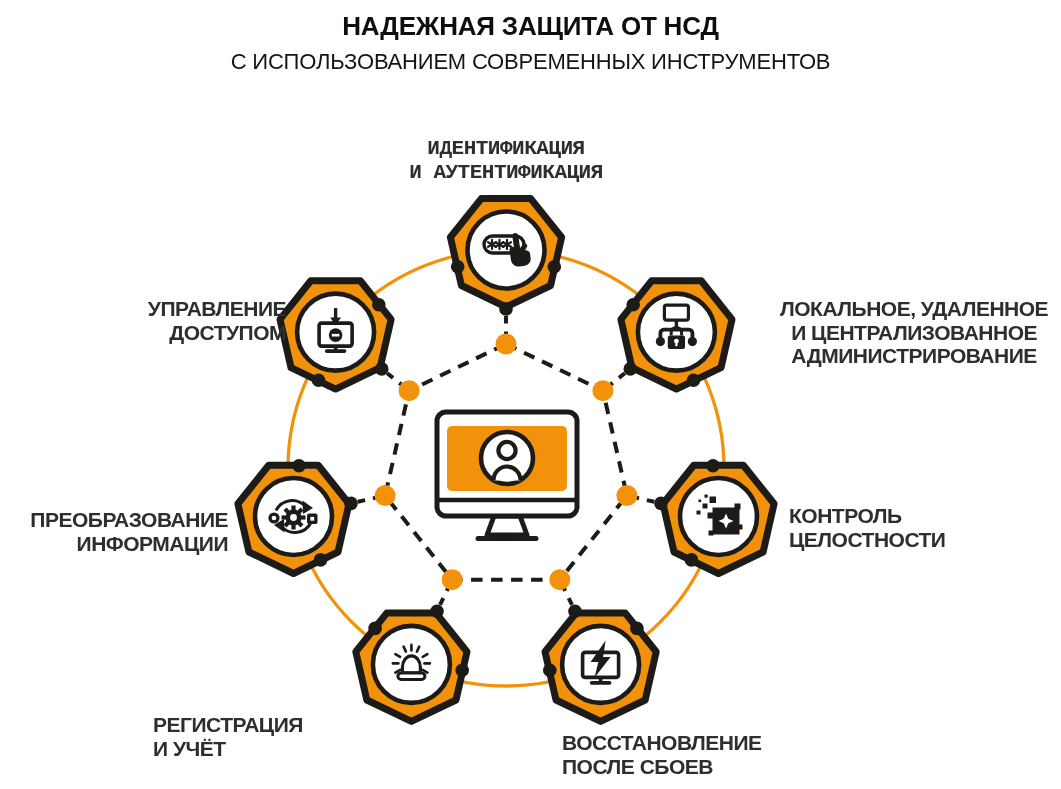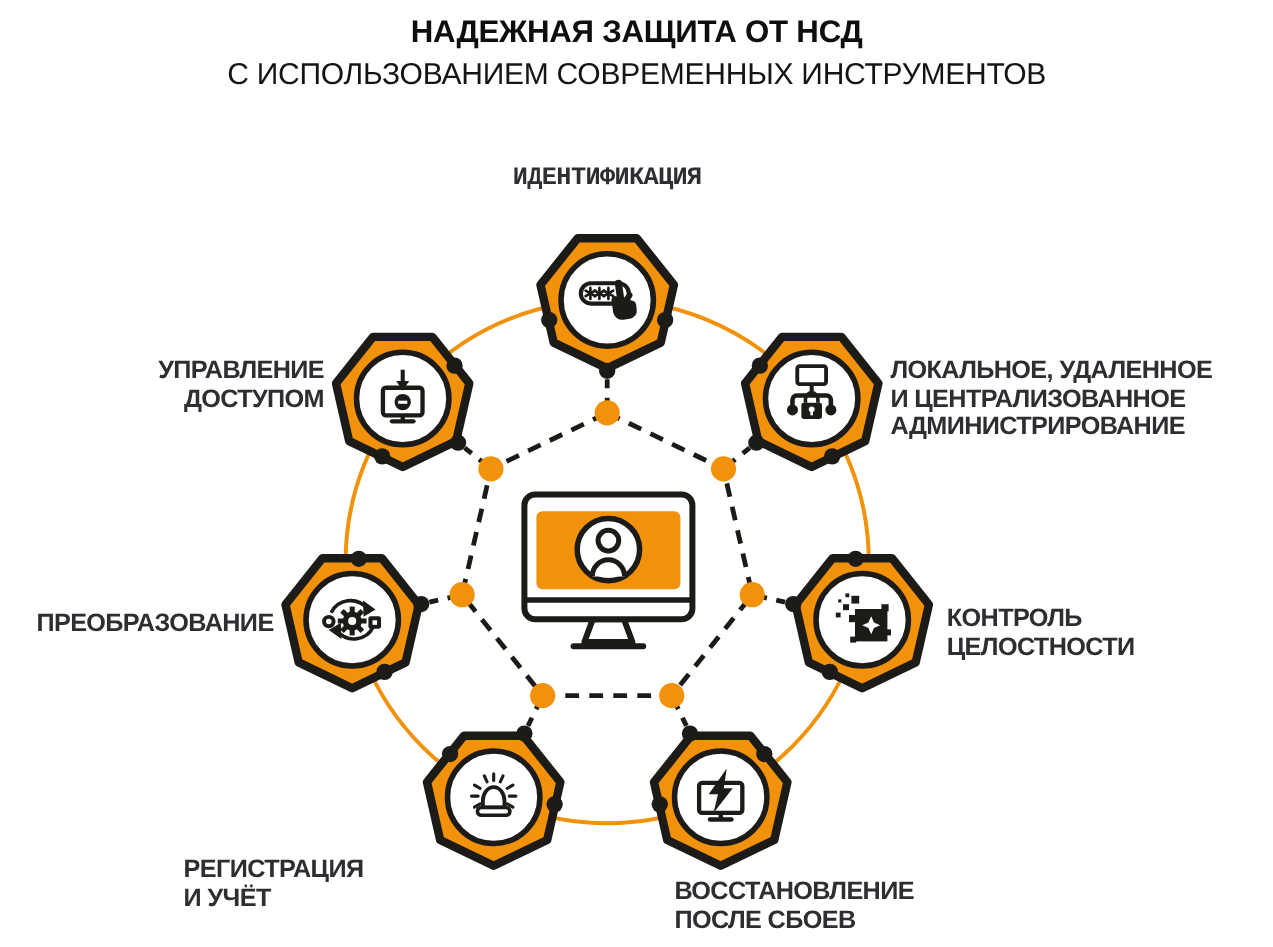--- a/index.html
+++ b/index.html
@@ -2,30 +2,30 @@
 <html><head>
 <meta charset="utf-8">
 <style>
   html,body{margin:0;padding:0;background:#ffffff;}
   .stage{
     position:relative;width:1061px;height:789px;background:#ffffff;overflow:hidden;
     font-family:"Liberation Sans", sans-serif;
   }
   .titlebox{position:absolute;top:11px;left:0;width:100%;text-align:center;color:#0e0e0e;}
   .t1{font-size:26px;font-weight:700;letter-spacing:-0.2px;line-height:30px;}
-  .t2{font-size:25px;font-weight:400;letter-spacing:-0.2px;line-height:30px;margin-top:6px;color:#141414;}
+  .t2{font-size:22px;font-weight:400;letter-spacing:-0.2px;line-height:30px;margin-top:6px;color:#141414;}
   svg.diagram{position:absolute;left:0;top:0;}
   .lbl{position:absolute;font-weight:700;font-size:21px;line-height:23.5px;letter-spacing:-0.5px;color:#2d2e31;white-space:nowrap;}
   .lbl-identification{left:346px;top:137px;width:320px;text-align:center;font-family:Liberation Mono, monospace;}
-  .lbl-administration{left:742px;top:297px;text-align:left;}
+  .lbl-administration{left:780px;top:297px;text-align:center;}
   .lbl-integrity{left:789px;top:504px;text-align:left;}
   .lbl-recovery{left:562px;top:731px;text-align:left;}
   .lbl-registration{left:153px;top:713px;width:300px;}
   .lbl-transformation{left:0px;top:508px;width:228px;text-align:right;}
-  .lbl-access{left:0px;top:297px;width:270px;text-align:right;}
+  .lbl-access{left:0px;top:297px;width:270px;text-align:right;padding-left:16px;}
 </style>
 </head>
 <body>
 
 <div class="stage">
 
   <div class="titlebox">
     <div class="t1">НАДЕЖНАЯ ЗАЩИТА ОТ НСД</div>
     <div class="t2">С ИСПОЛЬЗОВАНИЕМ СОВРЕМЕННЫХ ИНСТРУМЕНТОВ</div>
   </div>
@@ -194,39 +194,41 @@
       <line x1="0" y1="-24" x2="0" y2="-13.5" stroke="#1D1B18" stroke-width="3.4"></line>
       <path fill="#1D1B18" d="M-5.4,-14.5 L5.4,-14.5 L0,-6.5 Z"></path>
       <circle cx="0" cy="3" r="6.8" fill="#1D1B18"></circle>
       <rect x="-3.8" y="1.8" width="7.6" height="2.6" fill="#fff"></rect>
         </g>
       </g>
     </svg>
 
   <div class="lbl lbl-identification">
     <div>ИДЕНТИФИКАЦИЯ</div>
+    <div>И АУТЕНТИФИКАЦИЯ</div>
   </div>
   <div class="lbl lbl-administration">
     <div>ЛОКАЛЬНОЕ, УДАЛЕННОЕ</div>
     <div>И ЦЕНТРАЛИЗОВАННОЕ</div>
     <div>АДМИНИСТРИРОВАНИЕ</div>
   </div>
   <div class="lbl lbl-integrity">
     <div>КОНТРОЛЬ</div>
     <div>ЦЕЛОСТНОСТИ</div>
   </div>
   <div class="lbl lbl-recovery">
     <div>ВОССТАНОВЛЕНИЕ</div>
     <div>ПОСЛЕ СБОЕВ</div>
   </div>
   <div class="lbl lbl-registration">
     <div>РЕГИСТРАЦИЯ</div>
     <div>И УЧЁТ</div>
   </div>
   <div class="lbl lbl-transformation">
     <div>ПРЕОБРАЗОВАНИЕ</div>
+    <div>ИНФОРМАЦИИ</div>
   </div>
   <div class="lbl lbl-access">
     <div>УПРАВЛЕНИЕ</div>
     <div>ДОСТУПОМ</div>
   </div>
 
 </div>
 
 </body></html>

